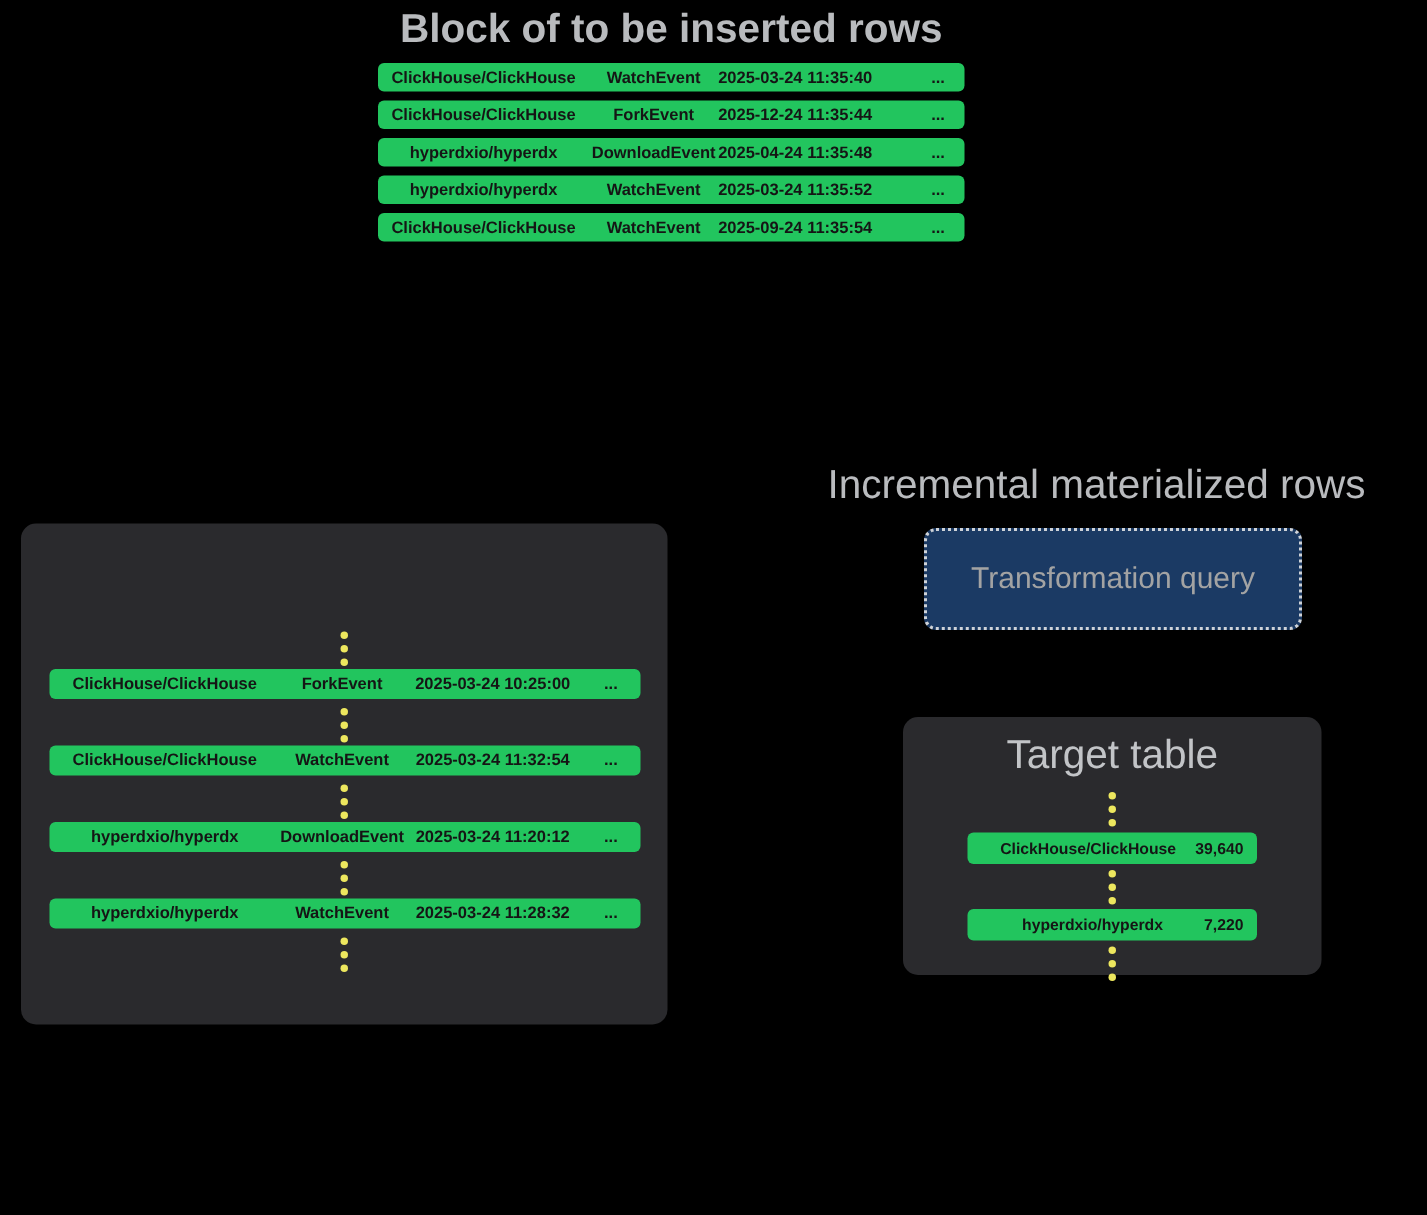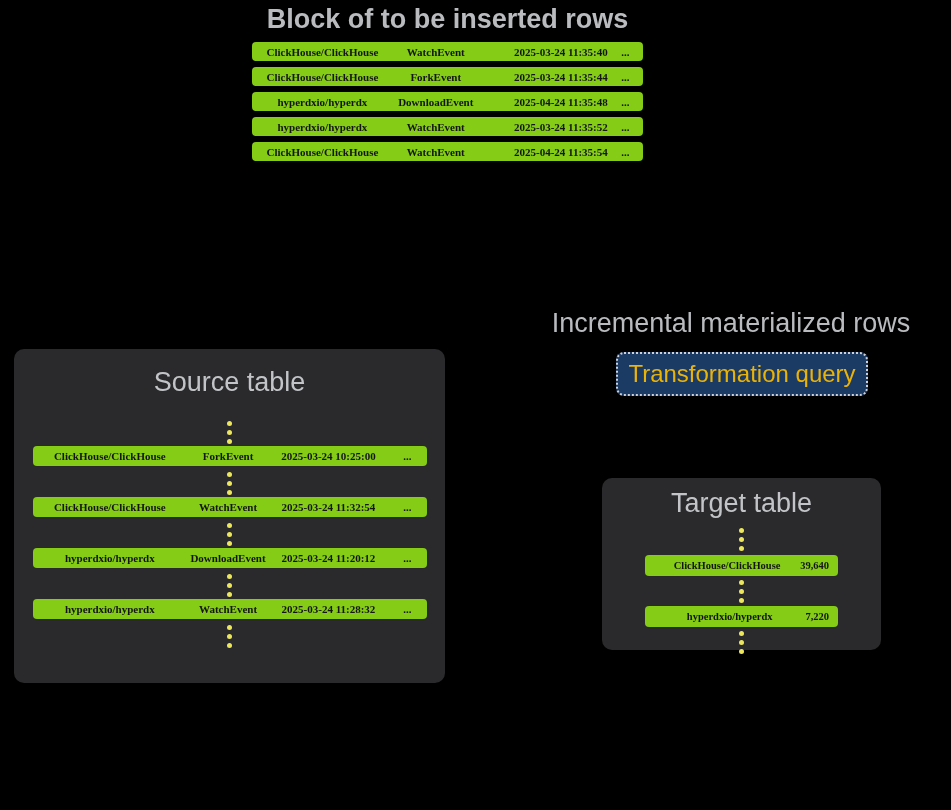--- a/index.html
+++ b/index.html
@@ -7,56 +7,56 @@
     width:951px;height:810px;position:relative;overflow:hidden;
     background:#000000;
     font-family:"Liberation Sans", sans-serif;
   }
   
   .gray-title{
     position:absolute;text-align:center;color:#b9bbbe;
     font-size:27px;line-height:34px;font-weight:400;
   }
   .yrow{
-    background:#84cc16;border-radius:4px;height:19px;
+    background:#22c55e;border-radius:4px;height:19px;
     display:flex;align-items:center;white-space:nowrap;
-    font-family:Liberation Serif, serif;font-weight:700;
+    font-family:Liberation Sans, sans-serif;font-weight:700;
     font-size:11px;color:#151515;
   }
   .dots{
     position:absolute;left:0;right:0;
     display:flex;flex-direction:column;align-items:center;gap:4px;
   }
   .dots i{display:block;width:5px;height:5px;border-radius:50%;background:#ede75e;}
   .panel{
     position:absolute;background:#2a2a2d;border-radius:10px;
   }
   .panel .gray-title{left:0;right:0;color:#c2c4c7;}
   
   .top-title{left:240px;width:415px;top:2px;font-weight:bold;}
   .top-rows{position:absolute;left:252px;top:42px;width:391px;}
   .top-rows .yrow{margin-bottom:6px;}
   .top-rows .c-repo{flex:0 0 36%;text-align:center;}
   .top-rows .c-event{flex:0 0 22%;text-align:center;}
-  .top-rows .c-time{flex:0 0 33%;text-align:right;}
+  .top-rows .c-time{flex:0 0 33%;text-align:left;}
   .top-rows .c-more{flex:0 0 9%;text-align:center;}
   
   .source-box{left:14px;top:349px;width:431px;height:334px;}
   .source-box .gray-title{top:16px;}
   .src-row{position:absolute;left:19px;width:394px;height:20px;}
   .src-row .c-repo{flex:0 0 39%;text-align:center;}
   .src-row .c-event{flex:0 0 21%;text-align:center;}
   .src-row .c-time{flex:0 0 30%;text-align:center;}
   .src-row .c-more{flex:0 0 10%;text-align:center;}
   
   .mv-title{left:521px;width:420px;top:305px;line-height:36px;}
   .transform-btn{
-    position:absolute;left:616px;top:352px;width:252px;height:44px;
+    position:absolute;left:616px;top:352px;width:252px;height:68px;
     box-sizing:border-box;background:#1b3a64;border:2px dotted #ced2d8;
-    border-radius:8px;color:#eab308;font-size:24px;
+    border-radius:8px;color:#a3a3a3;font-size:20px;
     display:flex;align-items:center;justify-content:center;
   }
   
   .target-box{left:602px;top:478px;width:279px;height:172px;}
   .target-box .gray-title{top:8px;}
   .tgt-row{
     position:absolute;left:43px;width:193px;height:21px;
     box-sizing:border-box;padding:0 9px;justify-content:space-between;
     font-size:10.5px;
   }
@@ -71,45 +71,44 @@
 <div class="top-rows">
   <div class="yrow">
     <span class="c-repo">ClickHouse/ClickHouse</span>
     <span class="c-event">WatchEvent</span>
     <span class="c-time">2025-03-24 11:35:40</span>
     <span class="c-more">...</span>
   </div>
   <div class="yrow">
     <span class="c-repo">ClickHouse/ClickHouse</span>
     <span class="c-event">ForkEvent</span>
-    <span class="c-time">2025-03-24 11:35:44</span>
+    <span class="c-time">2025-12-24 11:35:44</span>
     <span class="c-more">...</span>
   </div>
   <div class="yrow">
     <span class="c-repo">hyperdxio/hyperdx</span>
     <span class="c-event">DownloadEvent</span>
     <span class="c-time">2025-04-24 11:35:48</span>
     <span class="c-more">...</span>
   </div>
   <div class="yrow">
     <span class="c-repo">hyperdxio/hyperdx</span>
     <span class="c-event">WatchEvent</span>
     <span class="c-time">2025-03-24 11:35:52</span>
     <span class="c-more">...</span>
   </div>
   <div class="yrow">
     <span class="c-repo">ClickHouse/ClickHouse</span>
     <span class="c-event">WatchEvent</span>
-    <span class="c-time">2025-04-24 11:35:54</span>
+    <span class="c-time">2025-09-24 11:35:54</span>
     <span class="c-more">...</span>
   </div>
 </div>
 
 <div class="panel source-box">
-  <div class="gray-title">Source table</div>
 
   <div class="dots" style="top:72px">
       <i></i>
       <i></i>
       <i></i>
     </div>
 
   <div class="yrow src-row" style="top:97px">
     <span class="c-repo">ClickHouse/ClickHouse</span>
     <span class="c-event">ForkEvent</span>

